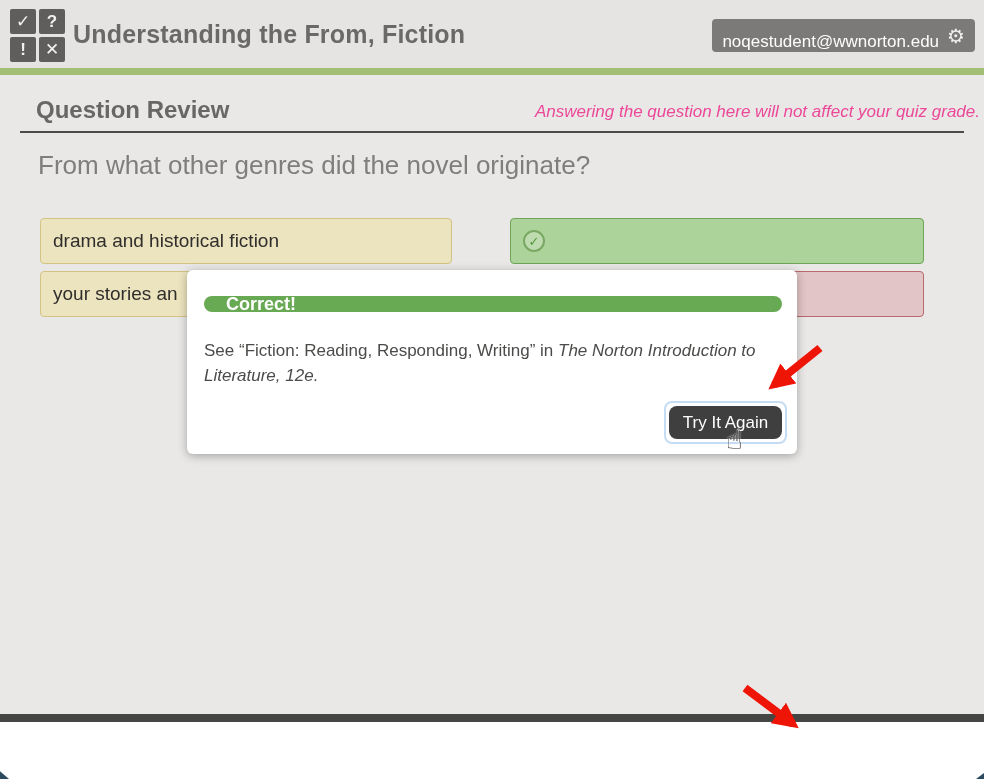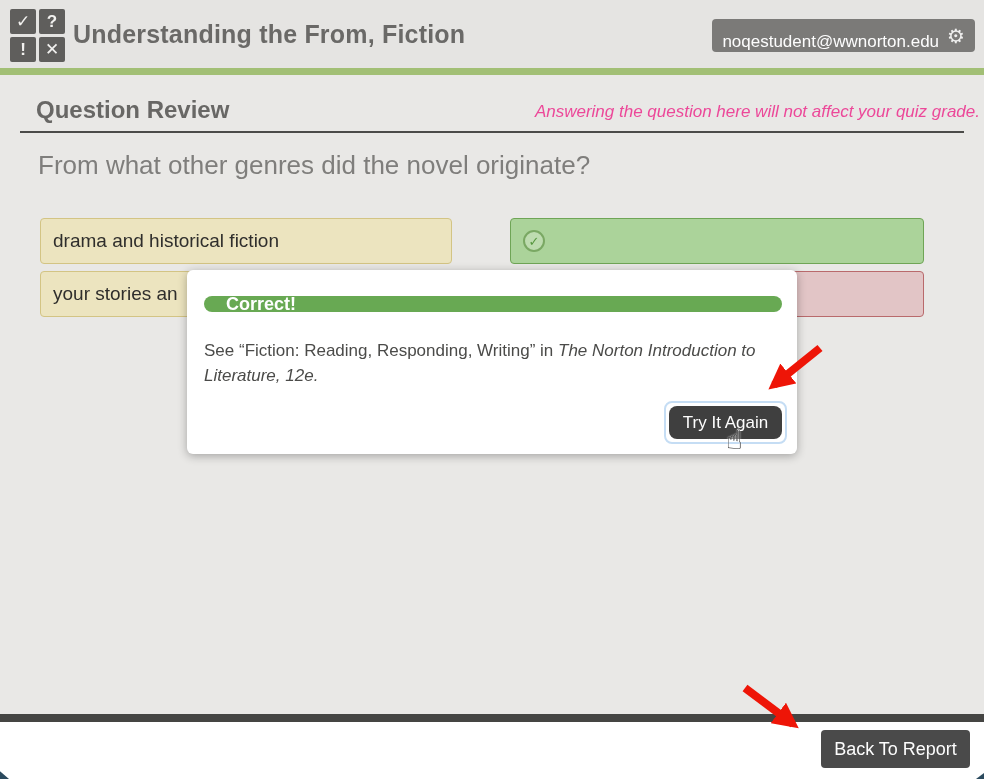--- a/index.html
+++ b/index.html
@@ -120,21 +120,20 @@
     <defs>
       <marker id="ah1" markerWidth="3.2" markerHeight="3.2" refX="2.3" refY="1.6" orient="auto">
         <path d="M0 0 L3.2 1.6 L0 3.2 z" fill="#ee1507"></path>
       </marker>
     </defs>
     <line x1="78" y1="8" x2="32" y2="45" stroke="#ee1507" stroke-width="8" marker-end="url(#ah1)"></line>
   </svg>
 
   <div class="dark-bar"></div>
   <div class="footer"></div>
-  <button class="back-report">Back To Report</button>
 
   <svg class="arrow-svg arrow-bottom" width="95" height="62" viewBox="0 0 95 62">
     <defs>
       <marker id="ah2" markerWidth="3.2" markerHeight="3.2" refX="2.3" refY="1.6" orient="auto">
         <path d="M0 0 L3.2 1.6 L0 3.2 z" fill="#ee1507"></path>
       </marker>
     </defs>
     <line x1="12" y1="6" x2="60" y2="42" stroke="#ee1507" stroke-width="8" marker-end="url(#ah2)"></line>
   </svg>
 

